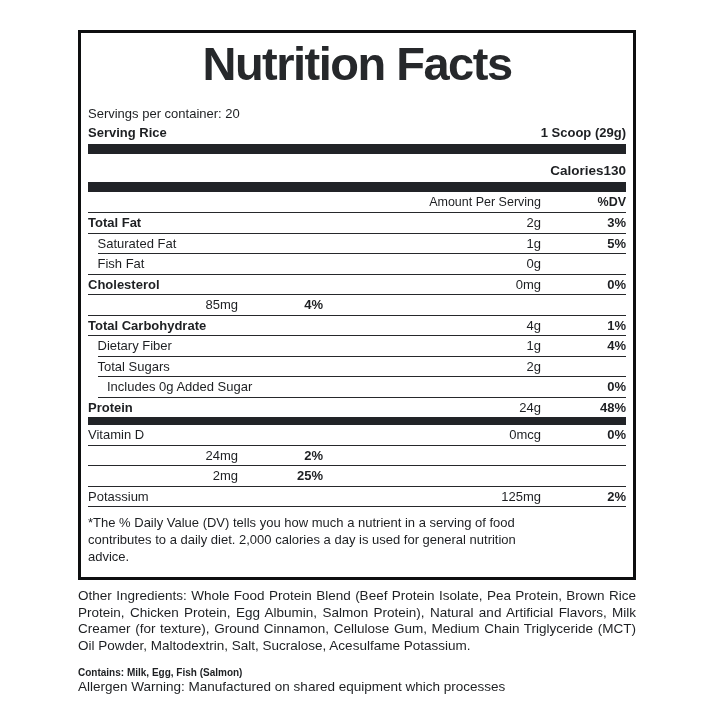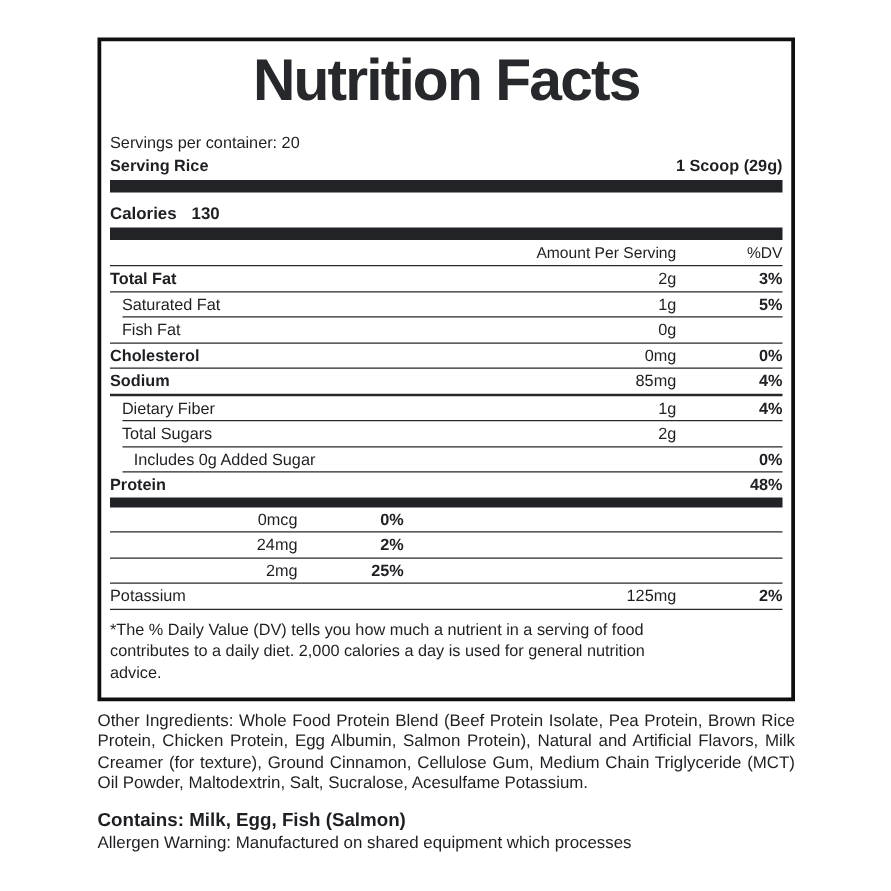--- a/index.html
+++ b/index.html
@@ -29,44 +29,44 @@
     color:#26282b;
     margin:2px 0 17px 0;
   }
   .servings { font-size:13px; padding:1px 0 2px 0; }
   .row { display:flex; align-items:baseline; }
   .b { font-weight:bold; }
   .serving-row { justify-content:space-between; font-size:13px; padding:2px 0 4px 0; }
   .bar { background:#212327; width:100%; }
   .bar-lg { height:10px; }
   .bar-md { height:8px; }
-  .calories-row { justify-content:flex-start; font-size:13.5px; margin-top:9px; padding-bottom:4px;gap:12px; }
+  .calories-row { justify-content:flex-end; font-size:13.5px; margin-top:9px; padding-bottom:4px; }
   .header-row { font-size:12.5px; padding:3px 0 3px 0; }
   .col-name { flex:1; }
   .col-amt { width:150px; text-align:right; }
-  .col-dv { width:85px; text-align:right; }
+  .col-dv { width:85px; text-align:right;font-weight:bold; }
   .nrow, .vrow { font-size:13px; padding:2px 0 2.5px 0; }
   .nrow .col-dv, .vrow .col-dv { font-weight:bold; }
   .hairline { border-top:1.4px solid #26282b; height:0; }
   .footnote {
     font-size:13px;
     line-height:17px;
     max-width:468px;
     padding-top:7px;
   }
 
   
   .ingredients {
     margin-top:8px;
     width:558px;
     font-size:13.5px;
     line-height:16.5px;
     text-align:justify;
   }
-  .contains { margin-top:13px; font-size:15px; }
+  .contains { margin-top:13px; font-size:10px; }
   .allergen { margin-top:1px; font-size:13.5px; line-height:16.5px; font-weight:normal; }
 </style>
 </head>
 <body>
 
 <div class="page">
 
   <div class="nf-box">
     <div class="nf-title">Nutrition Facts</div>
 
@@ -112,25 +112,29 @@
           <span class="col-dv"></span>
         </div>
         <div class="hairline" style="margin-left: 0px;"></div>
         <div class="row nrow">
           <span class="col-name b">Cholesterol</span>
           <span class="col-amt">0mg</span>
           <span class="col-dv">0%</span>
         </div>
         <div class="hairline" style="margin-left: 0px;"></div>
         <div class="row nrow">
-          <span class="col-name b">Sodium</span>
           <span class="col-amt">85mg</span>
           <span class="col-dv">4%</span>
         </div>
         <div class="hairline" style="margin-left: 0px;"></div>
+        <div class="row nrow">
+          <span class="col-name b">Total Carbohydrate</span>
+          <span class="col-amt">4g</span>
+          <span class="col-dv">1%</span>
+        </div>
         <div class="hairline" style="margin-left: 0px;"></div>
         <div class="row nrow">
           <span class="col-name" style="padding-left: 9.5px;">Dietary Fiber</span>
           <span class="col-amt">1g</span>
           <span class="col-dv">4%</span>
         </div>
         <div class="hairline" style="margin-left: 9.5px;"></div>
         <div class="row nrow">
           <span class="col-name" style="padding-left: 9.5px;">Total Sugars</span>
           <span class="col-amt">2g</span>
@@ -138,28 +142,30 @@
         </div>
         <div class="hairline" style="margin-left: 9.5px;"></div>
         <div class="row nrow">
           <span class="col-name" style="padding-left: 19px;">Includes 0g Added Sugar</span>
           <span class="col-amt"></span>
           <span class="col-dv">0%</span>
         </div>
         <div class="hairline" style="margin-left: 9.5px;"></div>
         <div class="row nrow">
           <span class="col-name b">Protein</span>
+          <span class="col-amt">24g</span>
           <span class="col-dv">48%</span>
         </div>
       </div>
 
     <div class="bar bar-md"></div>
 
     <div id="vitamin-rows">
         <div class="row vrow">
+          <span class="col-name">Vitamin D</span>
           <span class="col-amt">0mcg</span>
           <span class="col-dv">0%</span>
         </div>
         <div class="hairline" style="margin-left: 0px;"></div>
         <div class="row vrow">
           <span class="col-amt">24mg</span>
           <span class="col-dv">2%</span>
         </div>
         <div class="hairline" style="margin-left: 0px;"></div>
         <div class="row vrow">

